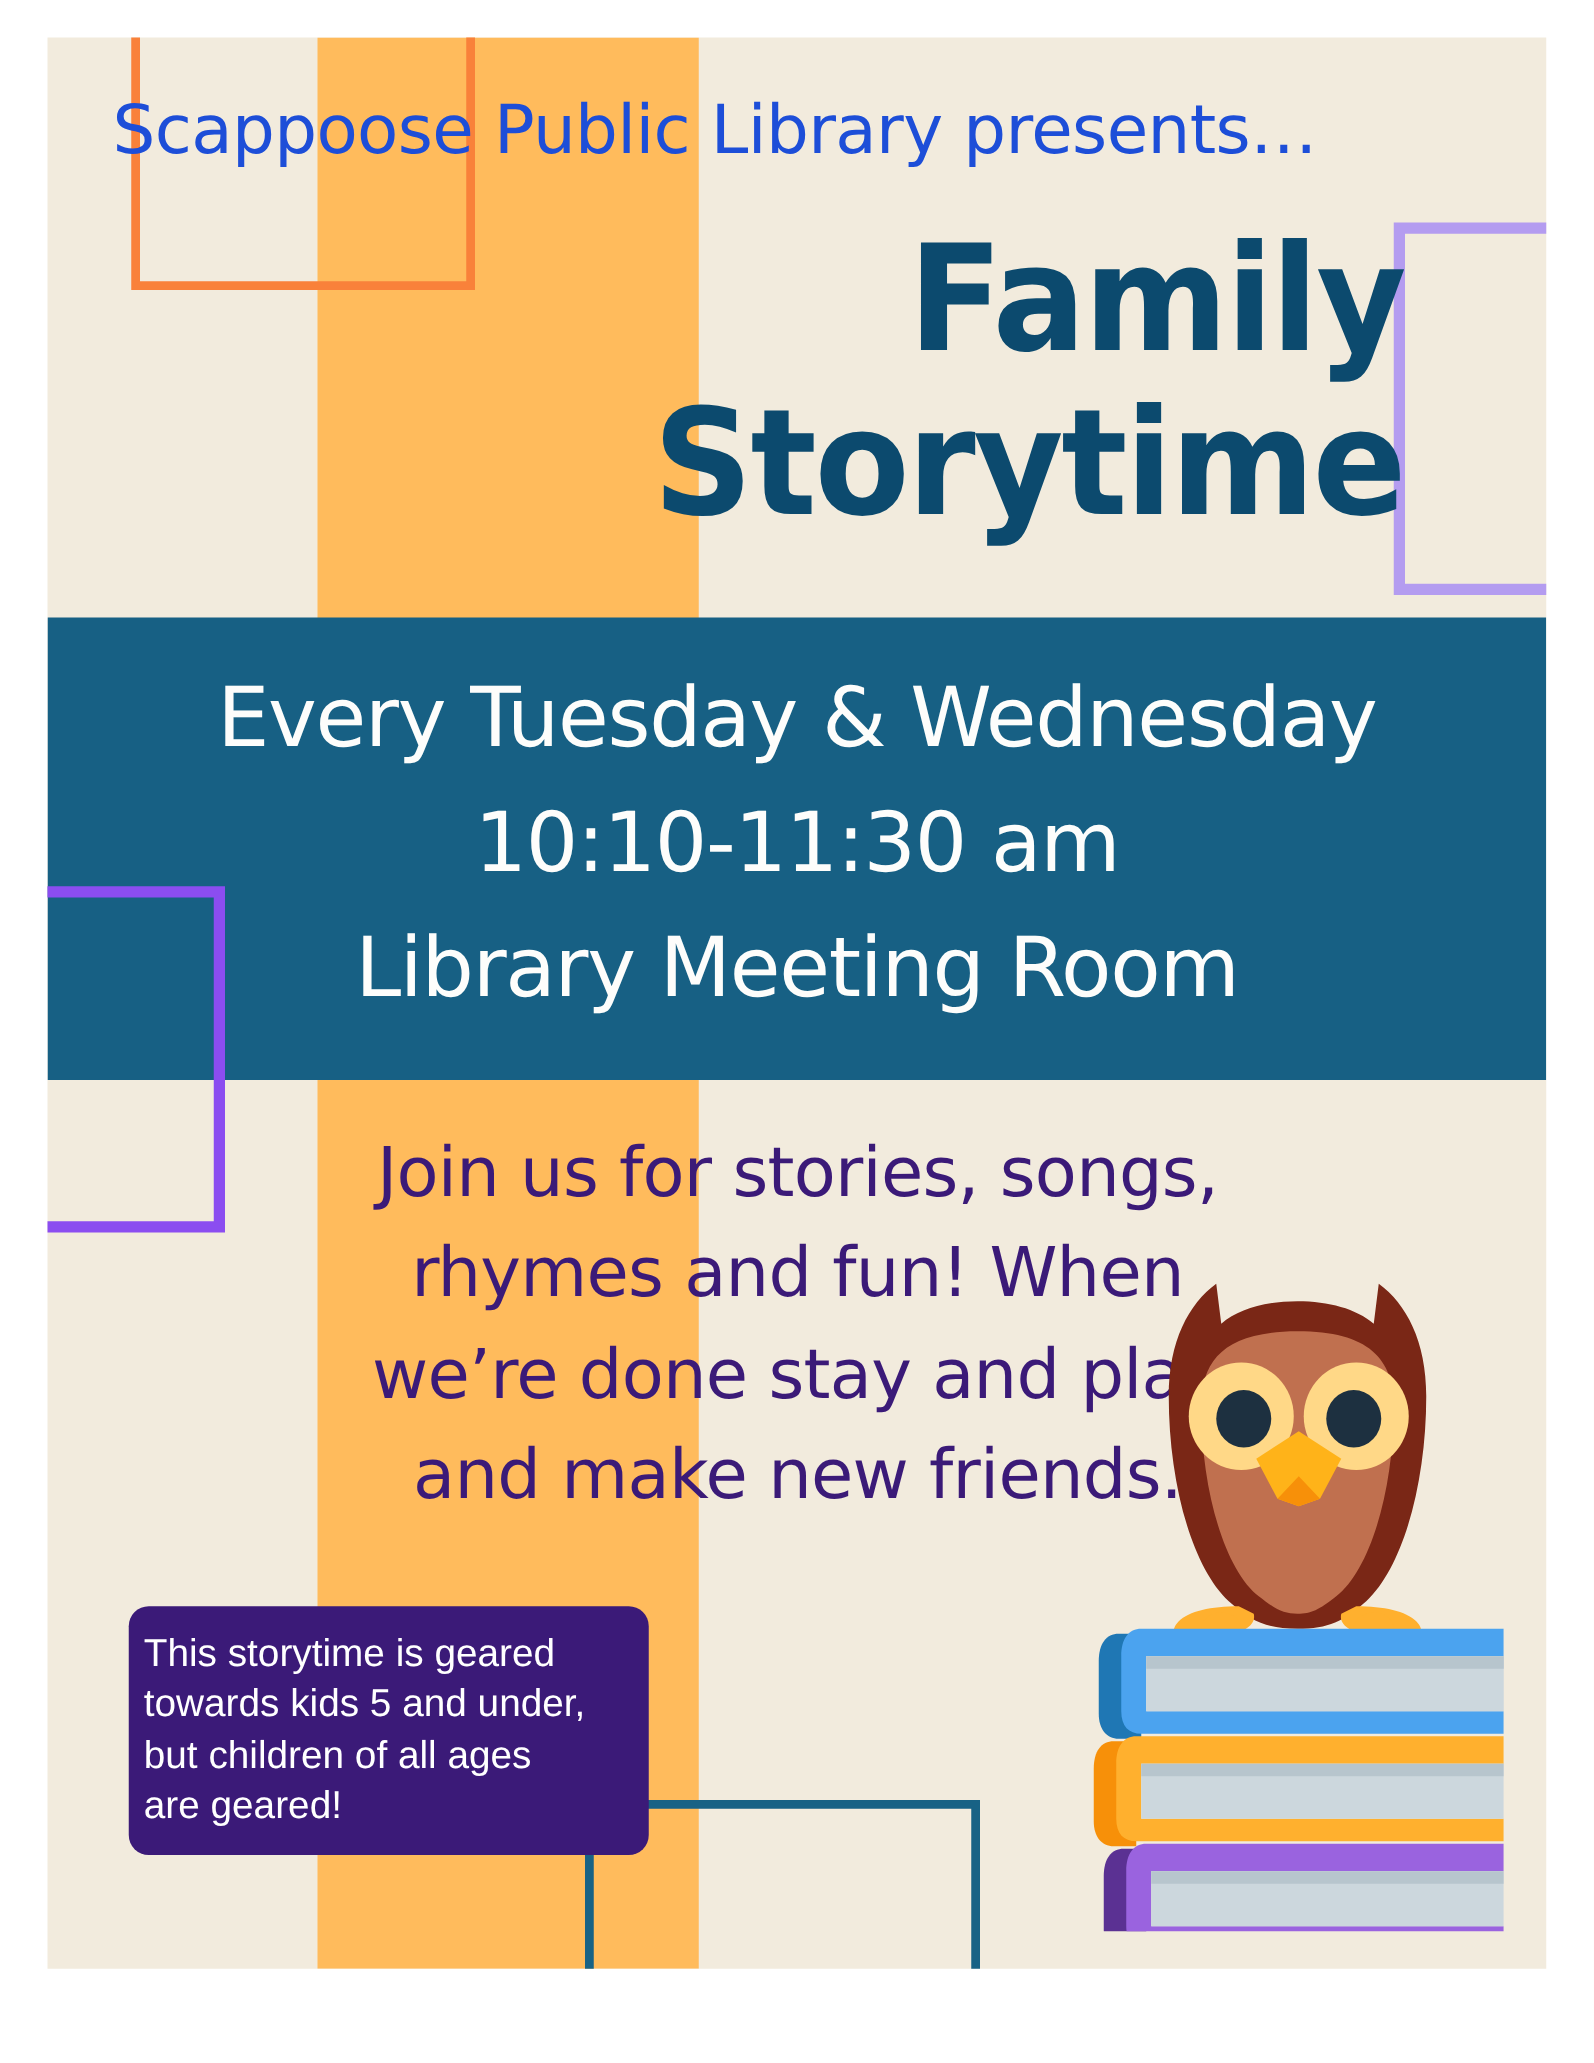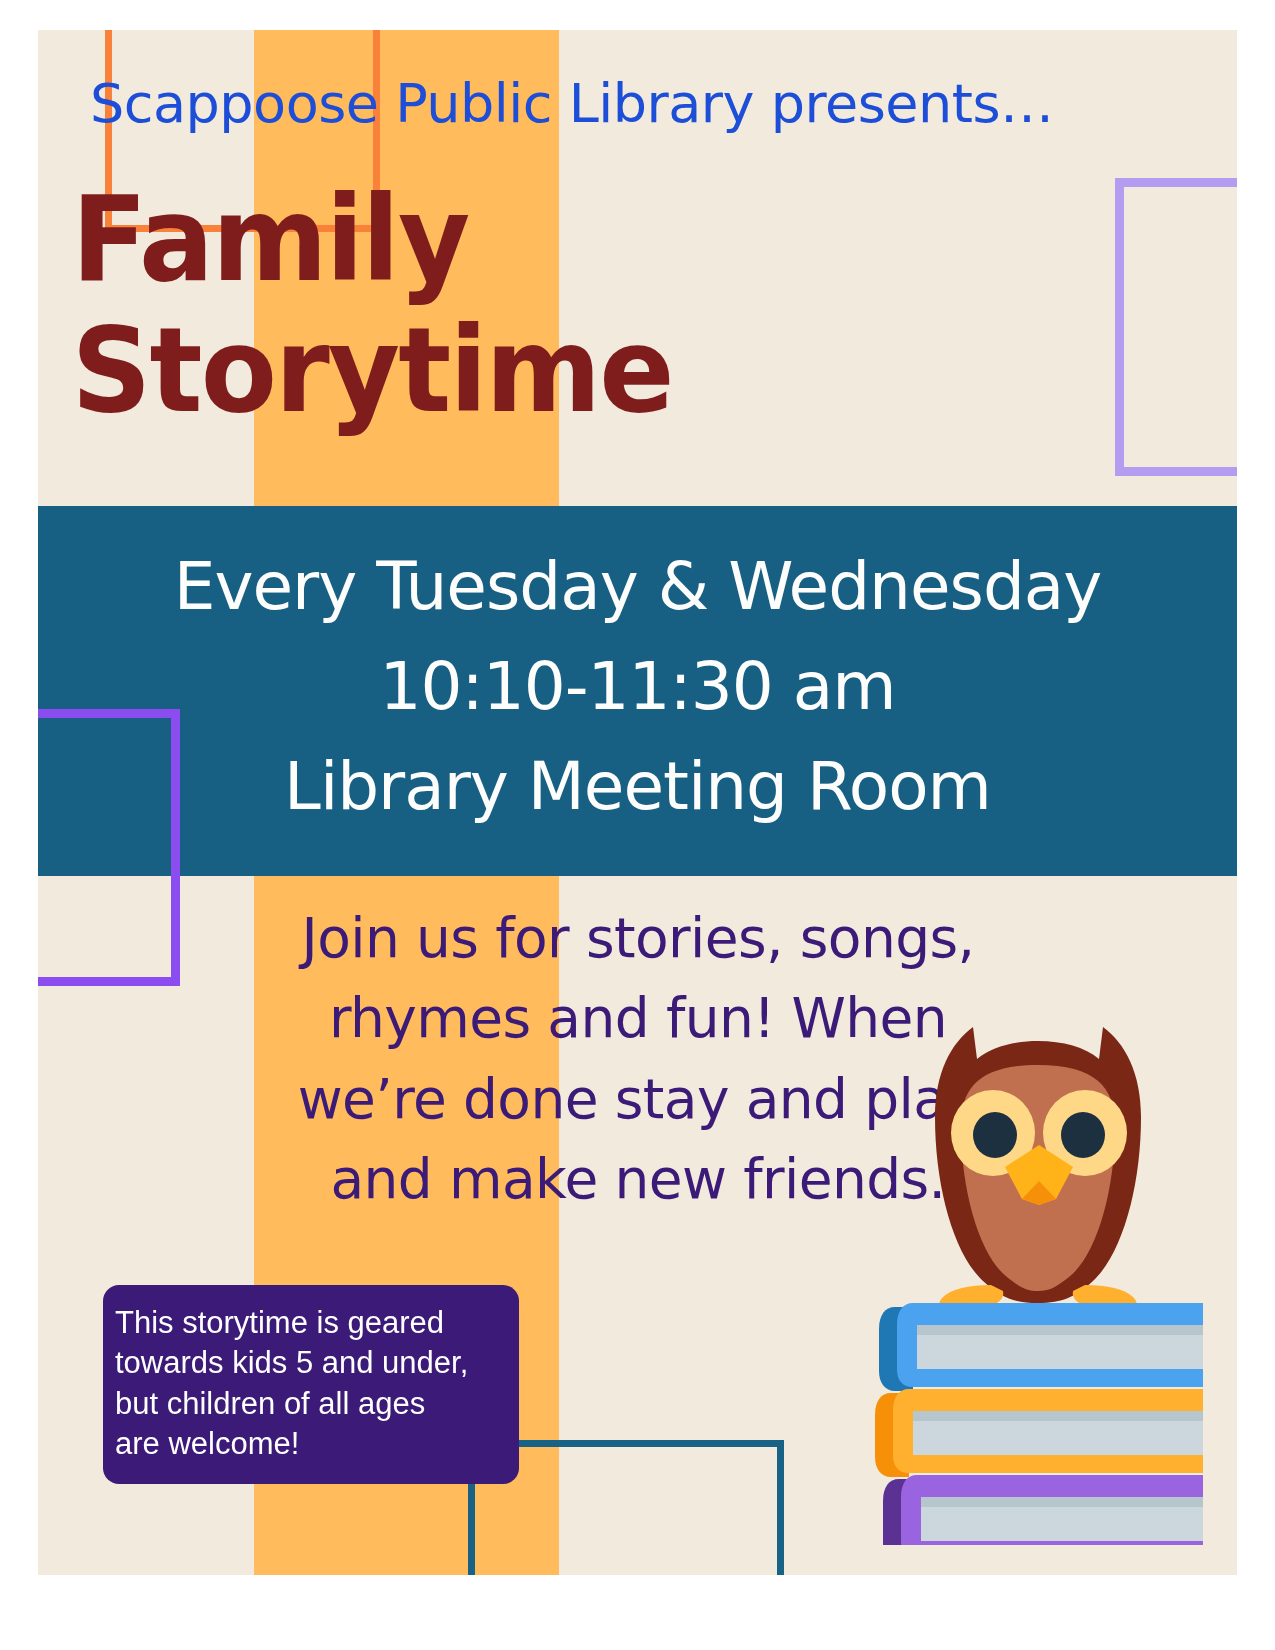--- a/index.html
+++ b/index.html
@@ -88,22 +88,22 @@
     letter-spacing: -0.5px;
     white-space: nowrap;
   }
 
   
   .title-block {
     position: absolute;
     left: 0;
     top: 140px;
     width: 1119px;
-    text-align: left;
-    color: #7f1d1d;
+    text-align: right;
+    color: #0c4a6e;
     font-family: "DejaVu Sans", sans-serif;
     font-weight: 700;
     letter-spacing: -2px;
   }
   .title-line1 {
     font-size: 118px;
     line-height: 1.18;
     transform: scaleX(0.94);
   }
   .title-line2 {
@@ -120,21 +120,20 @@
     width: 1199px;
     height: 370px;
     background: #176084;
     color: #fdfdfb;
     text-align: center;
     display: flex;
     flex-direction: column;
     justify-content: center;
     box-sizing: border-box;
     padding: 6px 30px 14px 30px;
-    margin-top: 12px;
   }
   .banner-line {
     font-family: "DejaVu Sans", sans-serif;
     font-size: 66px;
     font-weight: 400;
     line-height: 1.52;
     letter-spacing: -1px;
     white-space: nowrap;
   }
 
@@ -288,16 +287,16 @@
         </g>
 
       </g>
     </svg>
   </div>
 
   <div class="note-box">
     <div class="note-line">This storytime is geared</div>
     <div class="note-line">towards kids 5 and under,</div>
     <div class="note-line">but children of all ages</div>
-    <div class="note-line">are welcome!</div>
+    <div class="note-line">are geared!</div>
   </div>
 
 </div>
 
 </body></html>

